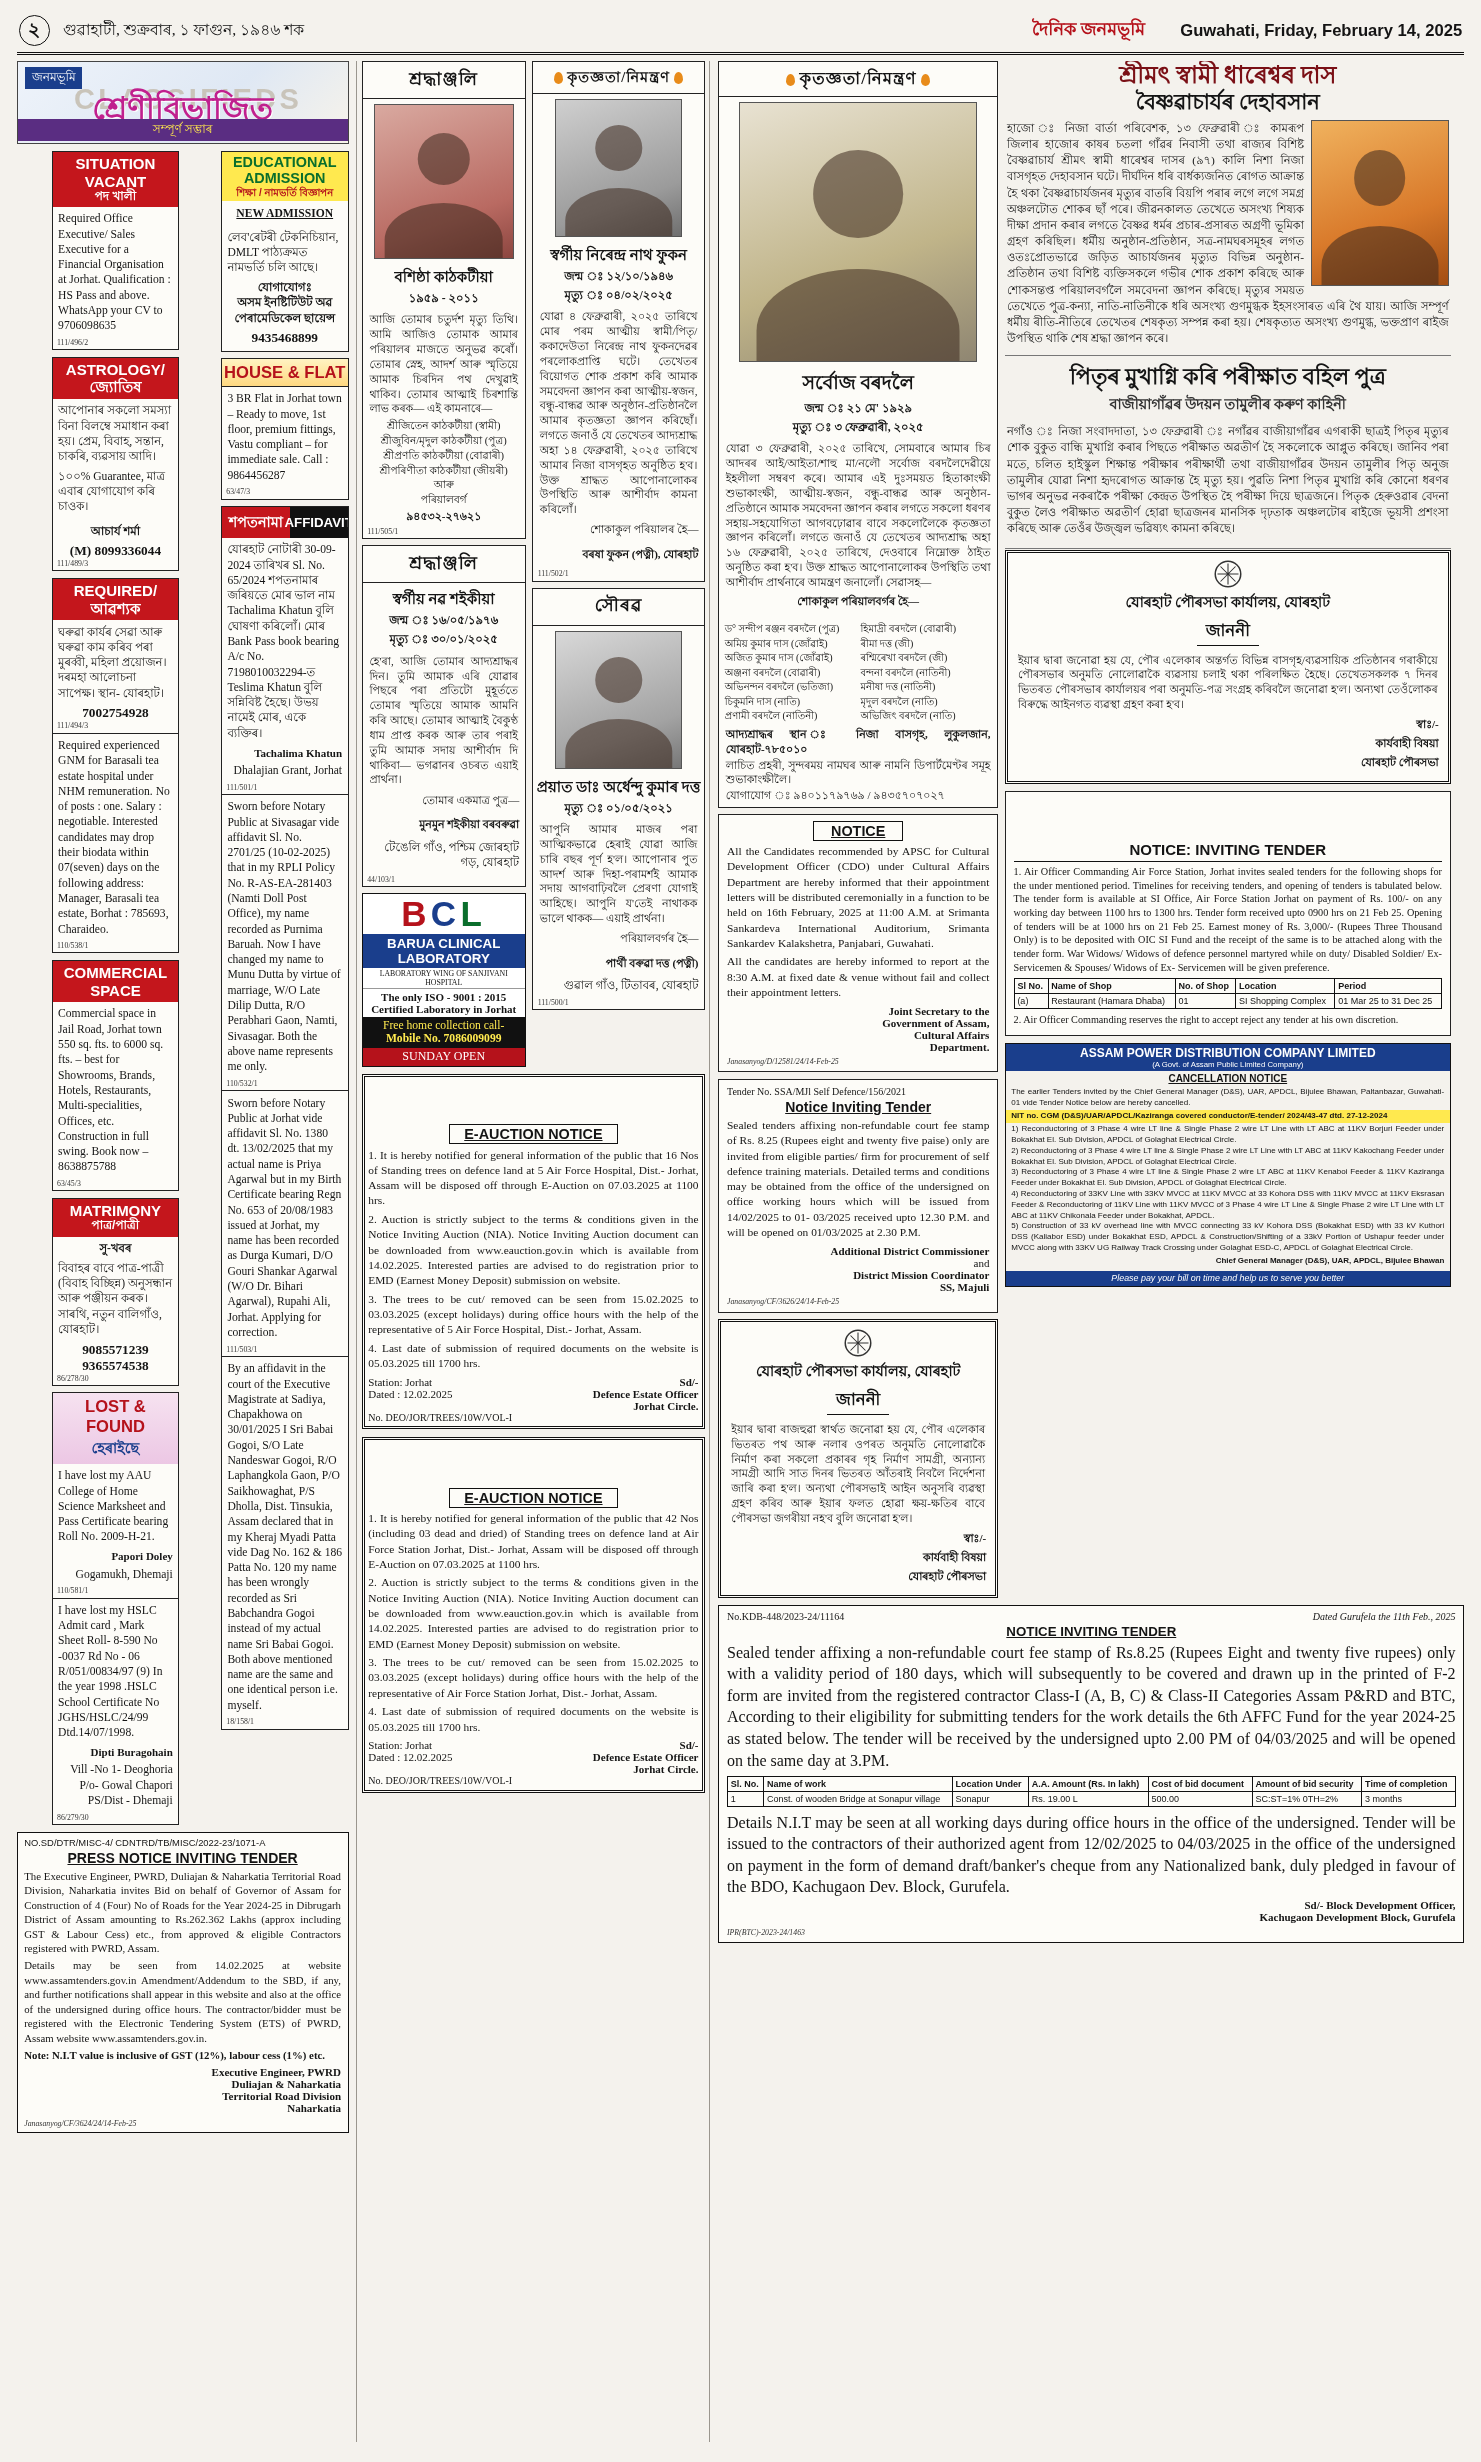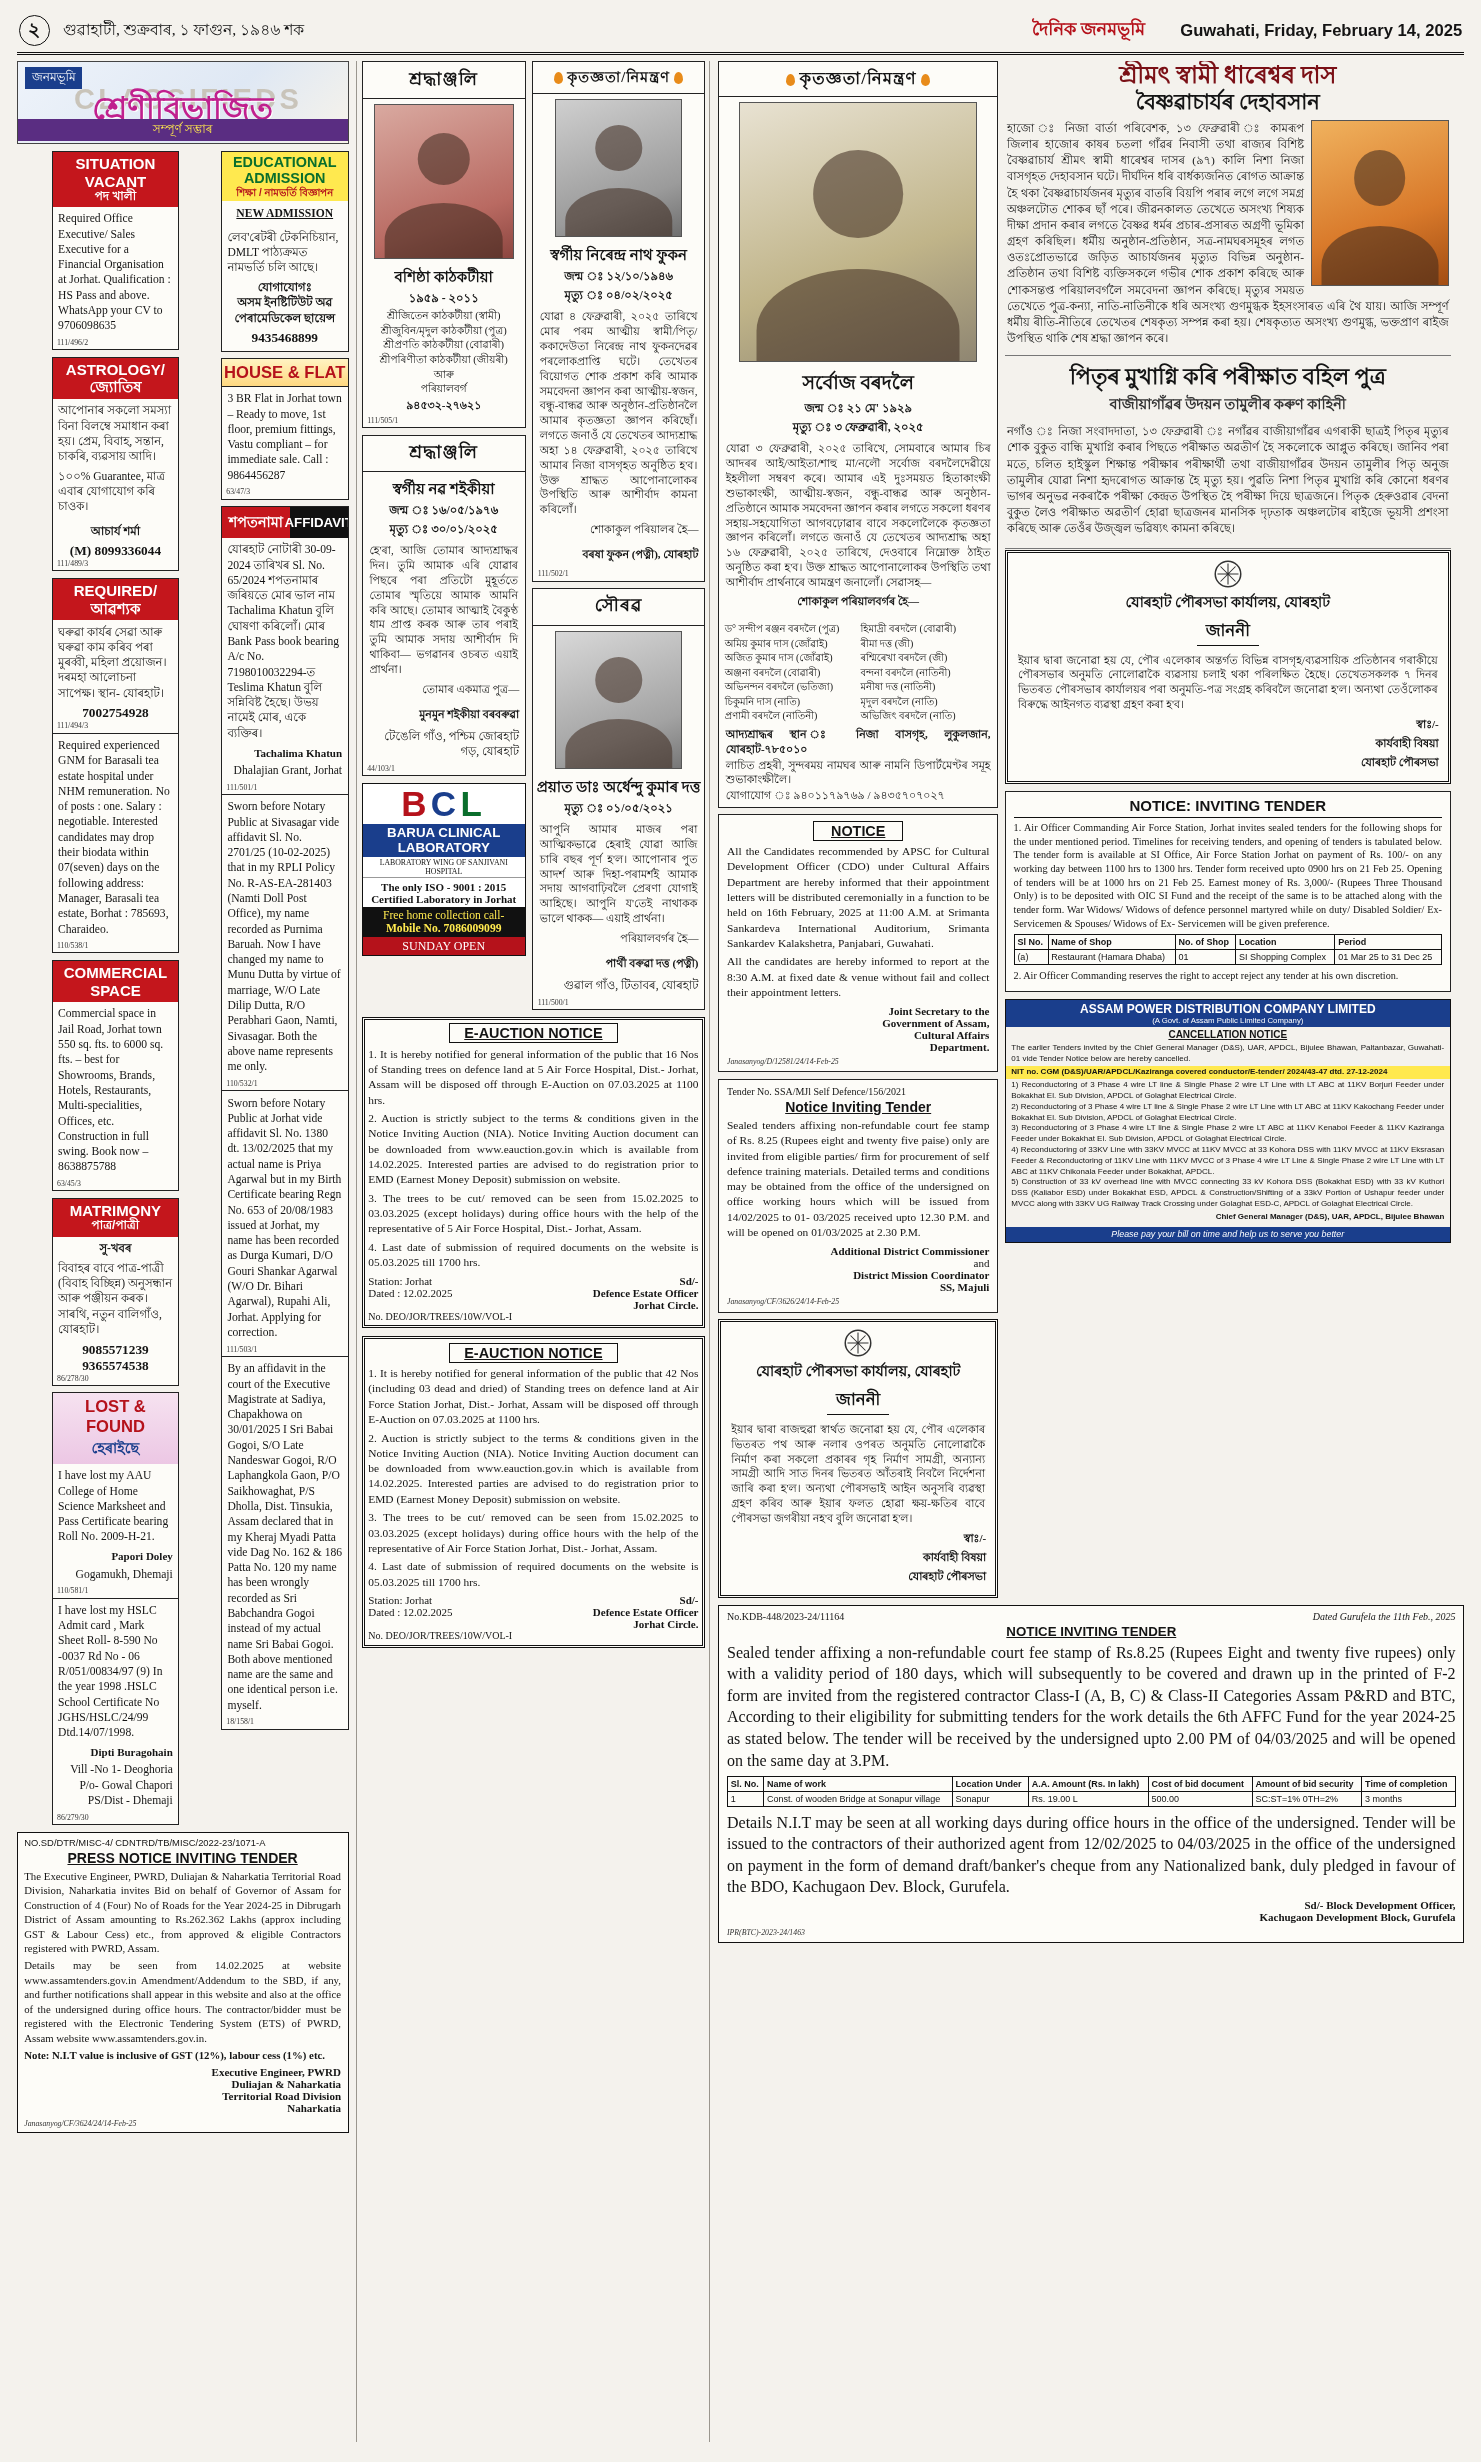--- a/index.html
+++ b/index.html
@@ -77,21 +77,21 @@
   .bcl { border:1.7px solid #111; background:#fff; margin-bottom:6.6px; text-align:center; }
   .bcl .big { font-size:35px; font-weight:bold; font-family:"Liberation Sans",sans-serif; letter-spacing:4.4px; }
   .bcl .big span:nth-child(1){color:#b5121b}.bcl .big span:nth-child(2){color:#1a3e8c}.bcl .big span:nth-child(3){color:#0a6e2c}
   .bcl .full { background:#1a3e8c; color:#fff; font-size:13.3px; font-weight:bold; padding:1.7px; font-family:"Liberation Sans",sans-serif;}
   .bcl .wing { font-size:7.8px; border-bottom:0.6px solid #999; padding:1.1px; }
   .bcl .iso { font-size:11px; font-weight:bold; padding:2.2px 3.3px; }
   .bcl .call{ background:#111; color:#ffe94f; font-size:11.6px; padding:2.2px;}
   .bcl .open{ background:#b5121b; color:#fff; font-weight:normal; font-size:12px; padding:1.7px;}
 
   
-  .nt-title { text-align:center; font-weight:bold; text-decoration:underline; font-family:"Liberation Sans",sans-serif; }
+  .nt-title { text-align:center; font-weight:bold; text-decoration:underline; font-family:"Liberation Sans",sans-serif;margin-top:44px; }
   .ebox { margin-bottom:7.8px; }
   .ebox .et { border:1.1px solid #111; display:inline-block; padding:1.1px 14.4px; font-size:14.4px; }
   .ebody { font-size:11.4px; line-height:1.34; text-align:justify; }
   .ebody p { margin:3.3px 0; }
   table { border-collapse:collapse; width:100%; font-size:9px; font-family:"Liberation Sans",sans-serif; }
   th,td { border:0.8px solid #111; padding:2.2px 2.8px; text-align:left; vertical-align:top; }
 
   .jan { text-align:center; }
   .jan .org { font-size:14.4px; font-weight:bold; }
   .jan .jh { display:inline-block; border-bottom:1.7px double #111; font-size:16.6px; font-weight:bold; margin:3.3px 0; padding:0 8.9px; }
@@ -270,20 +270,21 @@
     <div class="grp grpCD">
       <div class="row2">
 
         <div class="colC">
 
           <div class="bx">
             <div class="obit-h">শ্ৰদ্ধাঞ্জলি</div>
             <div class="ph ph1"></div>
             <div class="oname">বশিষ্ঠা কাঠকটীয়া</div>
             <div class="odate">১৯৫৯ - ২০১১</div>
+            <div class="obody">আজি তোমাৰ চতুৰ্দশ মৃত্যু তিথি। আমি আজিও তোমাক আমাৰ পৰিয়ালৰ মাজতে অনুভৱ কৰোঁ। তোমাৰ স্নেহ, আদৰ্শ আৰু স্মৃতিয়ে আমাক চিৰদিন পথ দেখুৱাই থাকিব। তোমাৰ আত্মাই চিৰশান্তি লাভ কৰক— এই কামনাৰে—</div>
             <div class="onames cent">
                 <div>শ্ৰীজিতেন কাঠকটীয়া (স্বামী)</div>
                 <div>শ্ৰীজুবিন/মৃদুল কাঠকটীয়া (পুত্ৰ)</div>
                 <div>শ্ৰীপ্ৰণতি কাঠকটীয়া (বোৱাৰী)</div>
                 <div>শ্ৰীপৰিণীতা কাঠকটীয়া (জীয়ৰী)</div>
                 <div>আৰু</div>
                 <div>পৰিয়ালবৰ্গ</div>
               </div>
             <div class="phone" style="font-size:11px">৯৪৫৩২-২৭৬২১</div>
             <div class="ref">111/505/1</div>

